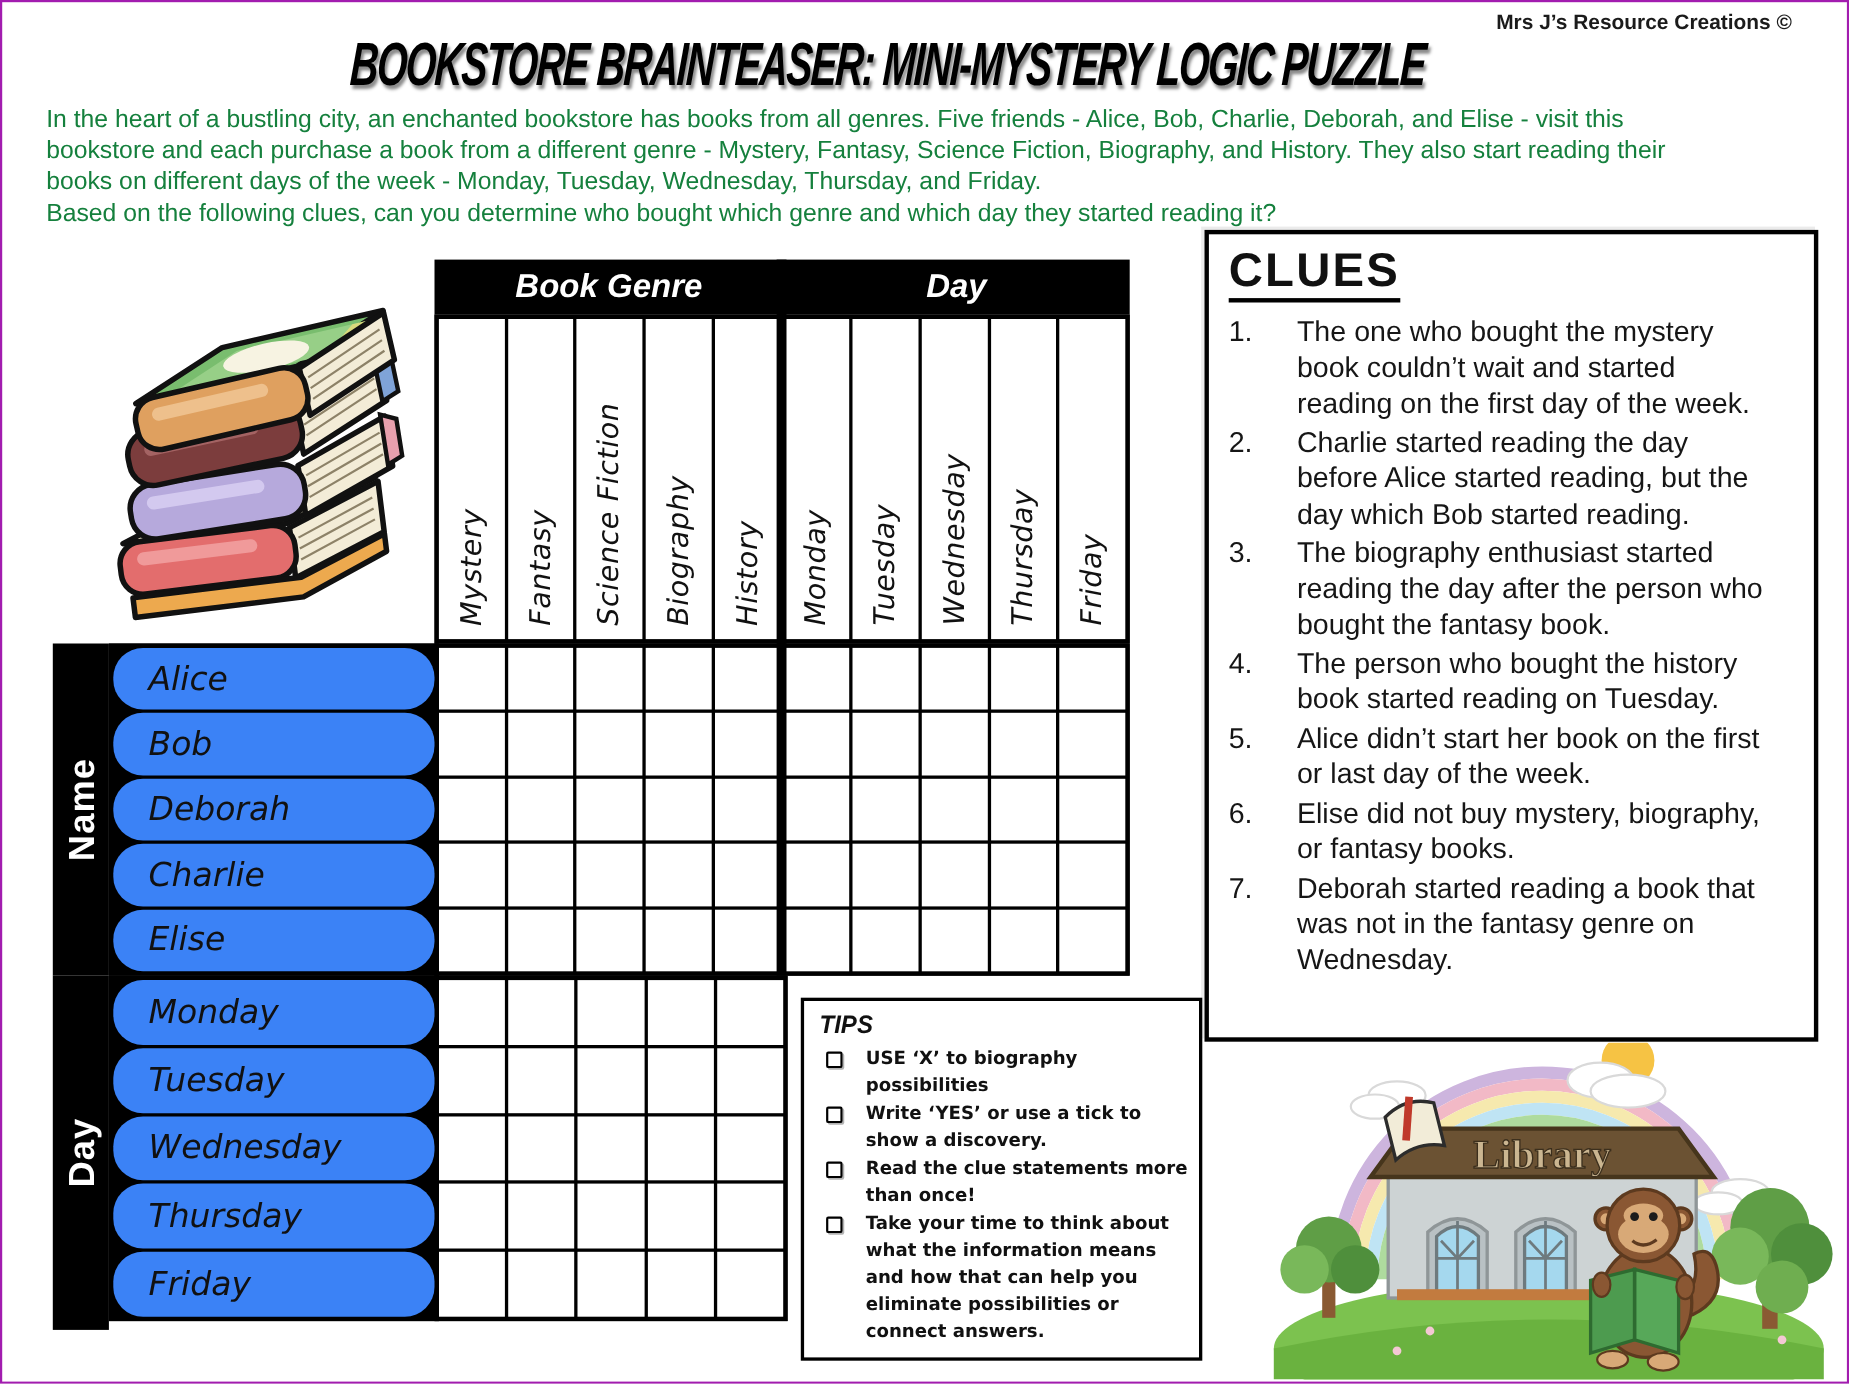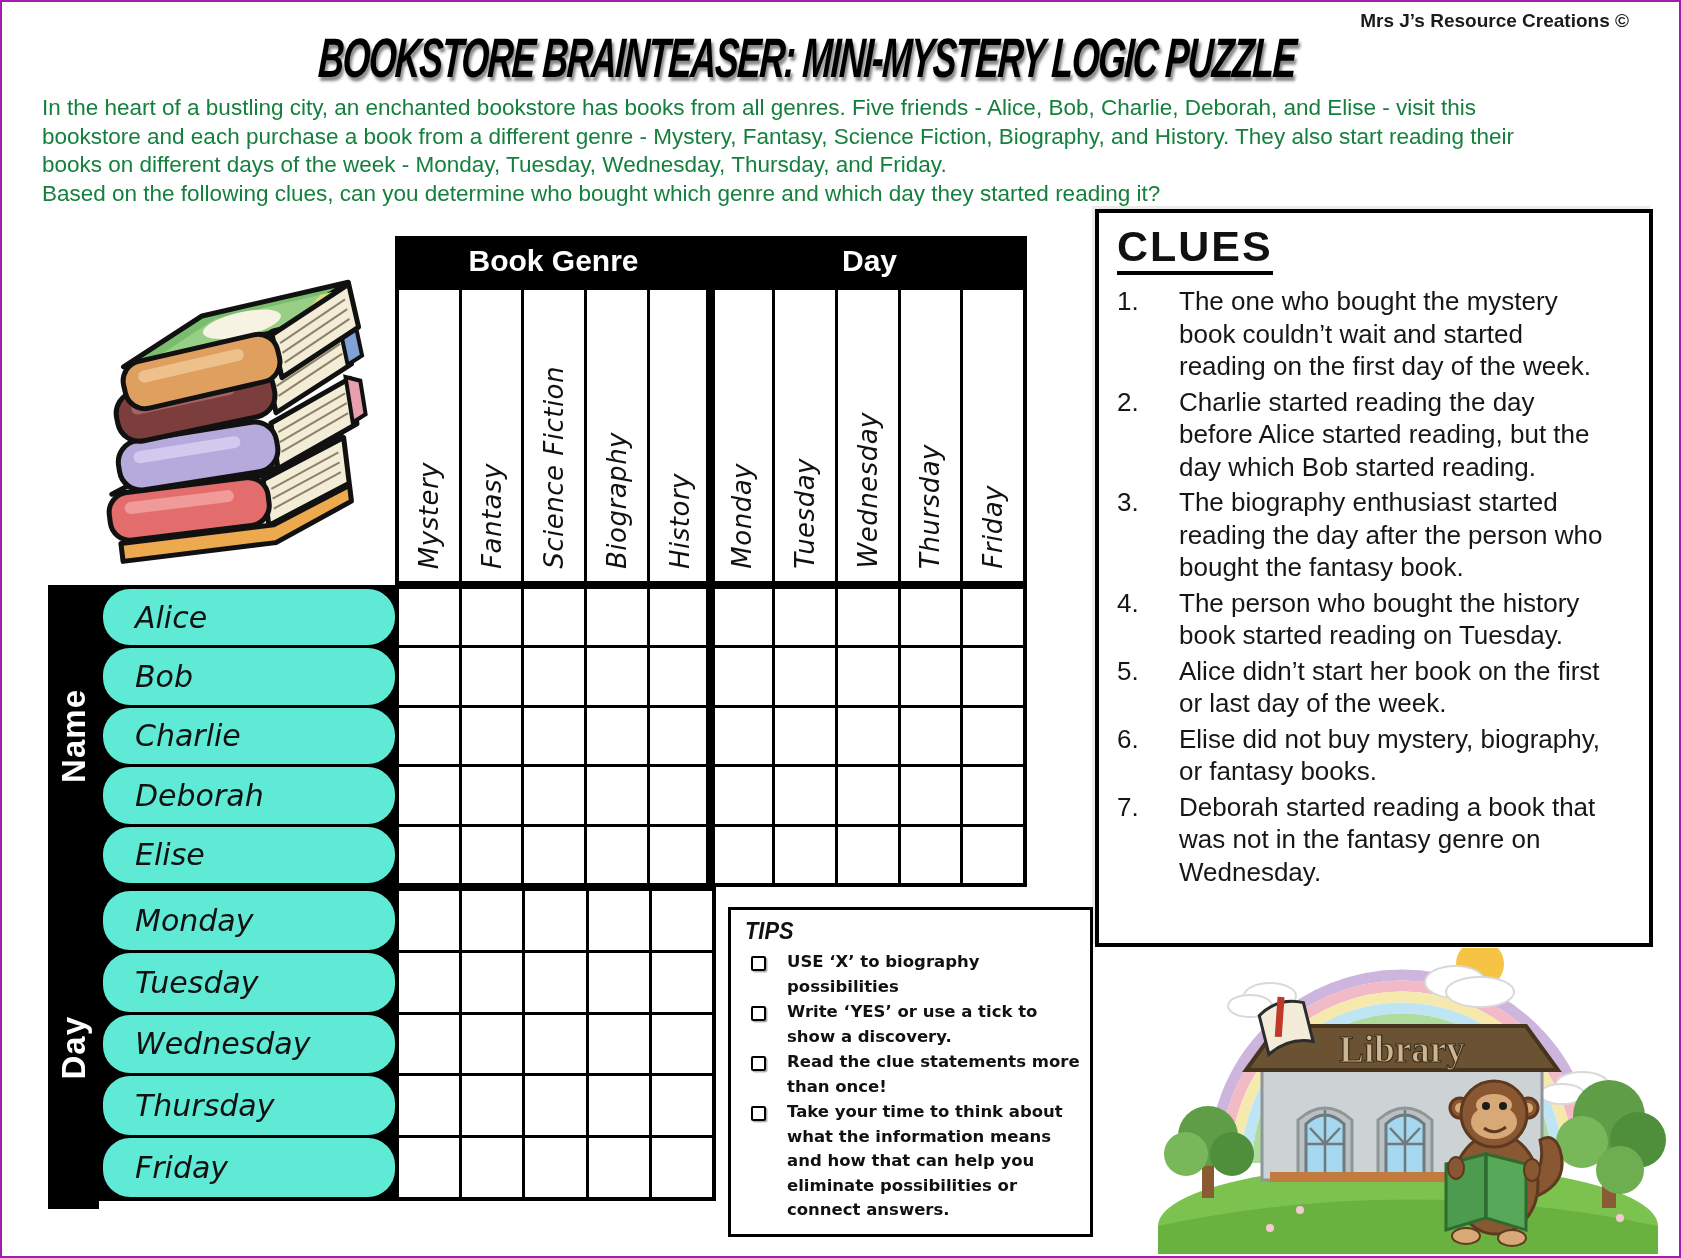--- a/index.html
+++ b/index.html
@@ -12,36 +12,36 @@
   .title{position:absolute;top:28px;left:0;width:1610px;text-align:center;
          font-size:47px;font-weight:bold;font-style:italic;letter-spacing:-2px;white-space:nowrap;
          transform:scale(0.76,1.18) skewX(-5deg);transform-origin:50% 50%;
          color:#000;text-shadow:3px 3px 3px #8a8a8a;}
   .intro{position:absolute;top:92px;left:40px;width:1520px;font-size:22.5px;line-height:28.5px;
          color:#15803d;letter-spacing:0;}
   .intro p{margin:0;}
 
   
   .bar-top{position:absolute;left:393px;top:234px;width:632px;height:50px;background:#000;display:flex;}
-  .bar-top div{color:#fff;font-weight:bold;font-size:30px;display:flex;align-items:center;justify-content:center;}
+  .bar-top div{color:#fff;font-weight:bold;font-size:30px;display:flex;align-items:center;justify-content:center;font-style:italic;}
   .bt-genre{width:317px;}
   .bt-day{flex:1;}
 
   .gsection{position:absolute;background:#000;border:4px solid #000;box-sizing:border-box;display:grid;gap:3px;}
   #col-labels{left:393px;top:284px;width:632px;height:299px;grid-template-columns:repeat(10,1fr);}
   #name-grid {left:393px;top:583px;width:632px;height:302px;grid-template-columns:repeat(10,1fr);grid-template-rows:repeat(5,1fr);}
   #day-grid  {left:393px;top:885px;width:321px;height:314px;grid-template-columns:repeat(5,1fr);grid-template-rows:repeat(5,1fr);}
   #name-labels{left:97px;top:583px;width:300px;height:302px;grid-template-rows:repeat(5,1fr);}
   #day-labels {left:97px;top:885px;width:300px;height:314px;grid-template-rows:repeat(5,1fr);}
 
   .hcell{background:#fff;display:flex;align-items:flex-end;justify-content:center;overflow:hidden;}
   .vlabel{writing-mode:vertical-rl;transform:rotate(180deg);white-space:nowrap;
           font-family:"DejaVu Sans",sans-serif;font-style:italic;font-size:26px;margin-bottom:12px;letter-spacing:.5px;}
   .cell{background:#fff;}
-  .rlabel{background:#5eead4;display:flex;align-items:center;padding-left:32px;
+  .rlabel{background:#3b82f6;display:flex;align-items:center;padding-left:32px;
           font-family:"DejaVu Sans",sans-serif;font-style:italic;font-size:30px;border-radius:27px;}
 
   .axisbar{position:absolute;background:#000;display:flex;align-items:center;justify-content:center;}
   #name-bar{left:46px;top:583px;width:51px;height:302px;}
   #day-bar {left:46px;top:885px;width:51px;height:322px;}
   .axisbar span{writing-mode:vertical-rl;transform:rotate(180deg);color:#fff;font-weight:bold;
                 font-size:33px;letter-spacing:1px;}
   .vdivider{position:absolute;left:704px;top:234px;width:9px;height:651px;background:#000;}
 
   
@@ -233,22 +233,22 @@
       <div class="cell"></div>
       <div class="cell"></div>
       <div class="cell"></div>
       <div class="cell"></div>
       <div class="cell"></div>
       <div class="cell"></div>
     </div>
   <div class="gsection" id="name-labels">
       <div class="rlabel">Alice</div>
       <div class="rlabel">Bob</div>
+      <div class="rlabel">Deborah</div>
       <div class="rlabel">Charlie</div>
-      <div class="rlabel">Deborah</div>
       <div class="rlabel">Elise</div>
     </div>
   <div class="gsection" id="day-labels">
       <div class="rlabel">Monday</div>
       <div class="rlabel">Tuesday</div>
       <div class="rlabel">Wednesday</div>
       <div class="rlabel">Thursday</div>
       <div class="rlabel">Friday</div>
     </div>
 

